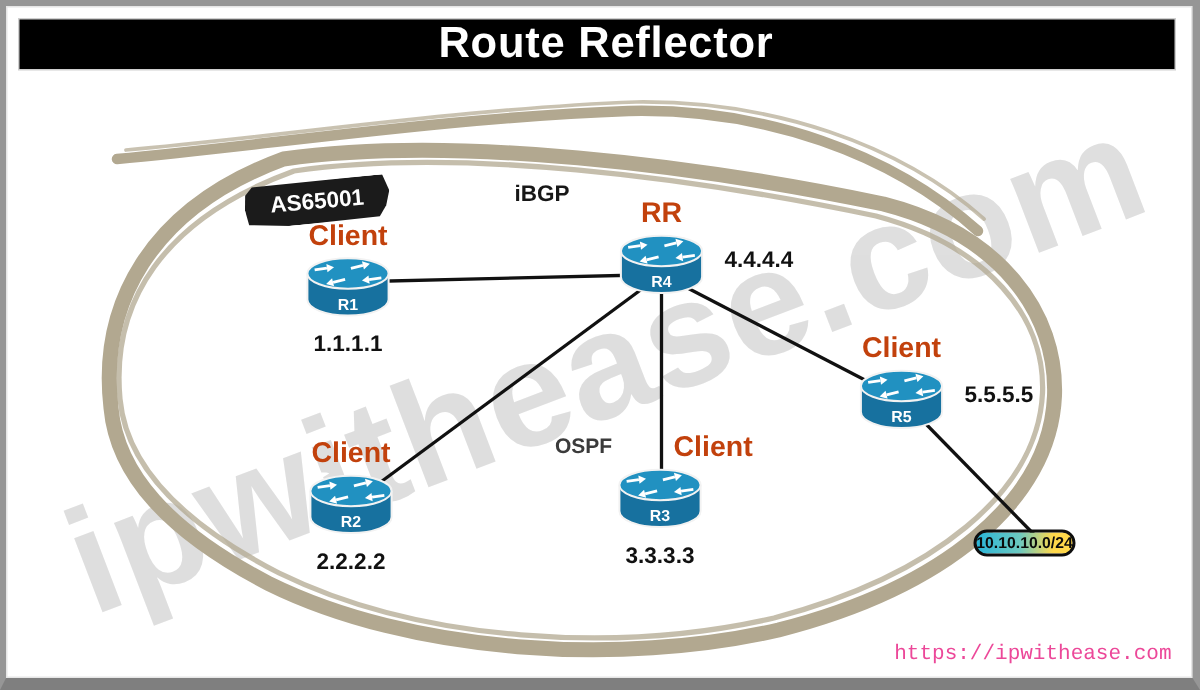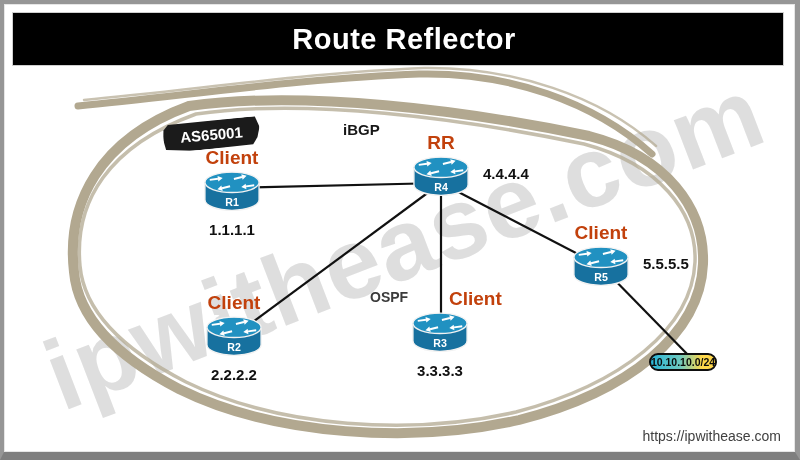--- a/index.html
+++ b/index.html
@@ -4,21 +4,21 @@
 <style>
   html,body { margin:0; padding:0; background:#dcdcdc; font-family:"Liberation Sans", sans-serif; }
   .screen {
     position:relative; width:800px; height:460px; background:#ffffff;
     box-sizing:border-box; overflow:hidden;
     border:4px solid #969696; border-right-width:5px; border-bottom:8px solid #7f7f7f;
     box-shadow: inset 0 0 0 1px #e6e6e6;
   }
   
   .titlebar {
-    position:absolute; left:9px; right:12px; top:9px; height:52px;
+    position:absolute; left:9px; right:12px; top:9px; height:33px;
     background:#000; box-shadow:0 0 0 1px #cfcfcf;
     display:flex; align-items:center; justify-content:center; z-index:40;padding-left:12px;
   }
   .titlebar h1 { margin:0; color:#fff; font-size:29px; font-weight:700; letter-spacing:.5px; }
   
   .watermark {
     position:absolute; left:-20px; top:182px; width:840px; text-align:center;
     font-size:100px; font-weight:700; color:#ababab; opacity:.38;
     transform:rotate(-21deg); white-space:nowrap; z-index:1; pointer-events:none;
     letter-spacing:1px;
@@ -53,21 +53,21 @@
   .subnet {
     position:absolute; left:645px; top:349px; width:68px; height:18px; z-index:12;
     box-sizing:border-box; border:2px solid #0e0e0e; border-radius:10px;
     background:linear-gradient(90deg,#2ab5d8 0%,#6cc9c0 45%,#ffd84b 80%);
     display:flex; align-items:center; justify-content:center;
     font-size:10.5px; font-weight:700; color:#0b0b0b;
   }
   
   .footer-link {
     position:absolute; right:14px; bottom:8px; z-index:12;
-    font-size:14px; color:#404040; text-decoration:none;
+    font-size:14px; color:#ec4899; text-decoration:none;font-family:Liberation Mono, monospace;
   }
 </style>
 </head>
 <body>
 
 <div class="screen">
 
   <div class="titlebar">
     <h1>Route Reflector</h1>
   </div>

